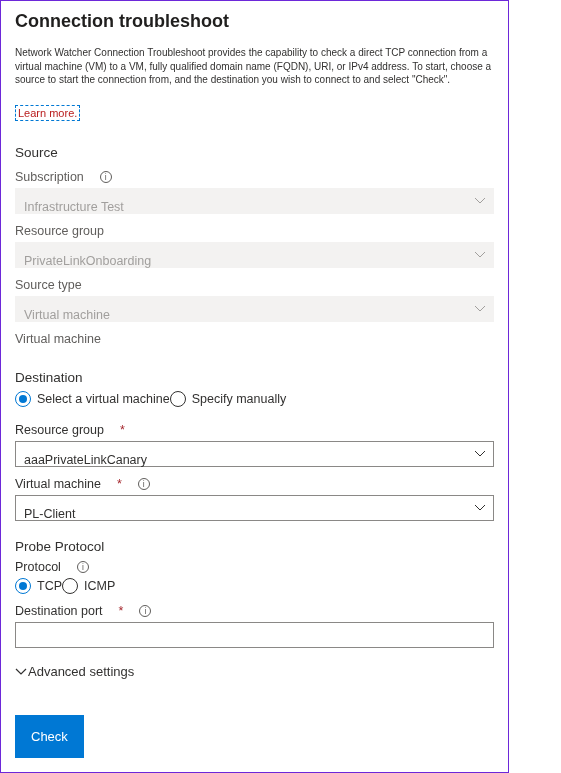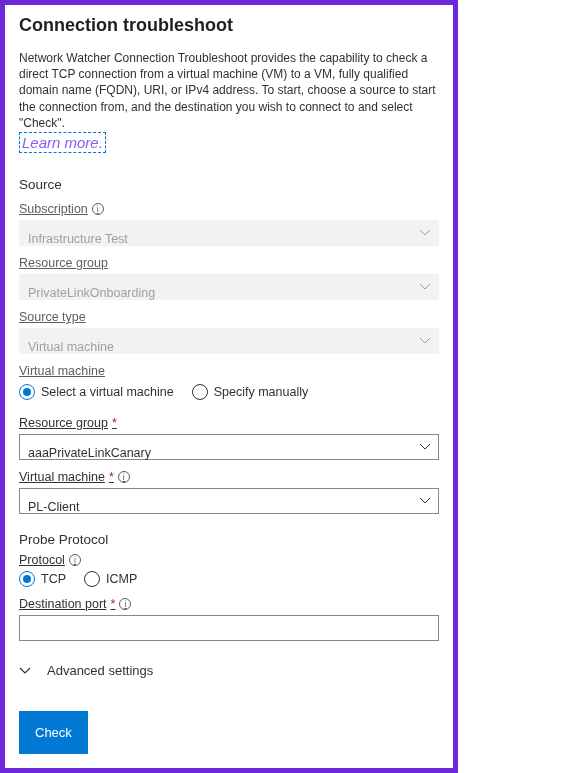--- a/index.html
+++ b/index.html
@@ -3,64 +3,62 @@
   <meta charset="utf-8">
   <style>
     * { box-sizing: border-box; margin: 0; padding: 0; }
     body {
       font-family: 'Segoe UI', Tahoma, sans-serif;
       font-size: 13px;
       color: #323130;
       background: #fff;
     }
     .panel {
-      width: 458px;
+      width: 509px;
       height: 773px;
-      border: 5px solid #6d28d9;
+      border: 1px solid #6d28d9;
       padding: 10px 14px;
       position: relative;
     }
     h1 {
       font-size: 18px;
       font-weight: 600;
       color: #201f1e;
       margin-bottom: 14px;
     }
     .intro {
-      font-size: 12px;
+      font-size: 10px;
       color: #323130;
       line-height: 1.35;
-      margin-bottom: 1px;
+      margin-bottom: 18px;
     }
     .learn-more {
       display: inline-block;
-      color: #8b5cf6;
-      font-size: 15px;
+      color: #b91c1c;
+      font-size: 11px;
       text-decoration: none;
       border: 1px dashed #0078d4;
       padding: 0 2px;
       line-height: 1.3;
-      font-style: italic;
     }
     .section-heading {
       font-size: 13.5px;
       font-weight: 400;
       color: #323130;
       margin-top: 24px;
       margin-bottom: 6px;
     }
     .field-label {
       font-size: 12.5px;
       color: #605e5c;
       margin-top: 10px;
       margin-bottom: 4px;
       display: flex;
       align-items: center;
-      gap: 4px;
-      text-decoration: underline;
+      gap: 16px;
     }
     .field-label.dark {
       color: #323130;
     }
     .required {
       color: #a4262c;
       font-weight: 400;
     }
     .info-icon {
       display: inline-flex;
@@ -101,21 +99,20 @@
       position: absolute;
       right: 8px;
       top: 50%;
       transform: translateY(-50%);
       pointer-events: none;
     }
     .dd-chevron svg { display: block; }
     .radio-row {
       display: flex;
       align-items: center;
-      gap: 18px;
       margin-top: 6px;
     }
     .radio-opt {
       display: flex;
       align-items: center;
       gap: 6px;
       cursor: pointer;
       font-size: 12.5px;
     }
     .radio-circle {
@@ -142,22 +139,22 @@
       height: 26px;
       border: 1px solid #8a8886;
       padding: 0 8px;
       font-size: 12.5px;
       font-family: inherit;
       outline: none;
     }
     .adv-row {
       display: flex;
       align-items: flex-start;
-      gap: 16px;
-      margin-top: 22px;
+      gap: 1px;
+      margin-top: 16px;
       cursor: pointer;
       font-size: 13px;
     }
     .check-btn {
       position: absolute;
       left: 14px;
       bottom: 14px;
       background: #0078d4;
       color: #fff;
       border: none;
@@ -221,20 +218,21 @@
           <path d="M1 1l5 5 5-5" fill="none" stroke="#a19f9d" stroke-width="1"></path>
         </svg>
     </span>
   </div>
 
   <div class="field-label">
     <span>Virtual machine</span>
   </div>
 
   
+  <div class="section-heading">Destination</div>
 
   <div class="radio-row">
     <label class="radio-opt">
       <span class="radio-circle checked"></span>
       <span>Select a virtual machine</span>
     </label>
     <label class="radio-opt">
       <span class="radio-circle"></span>
       <span>Specify manually</span>
     </label>

